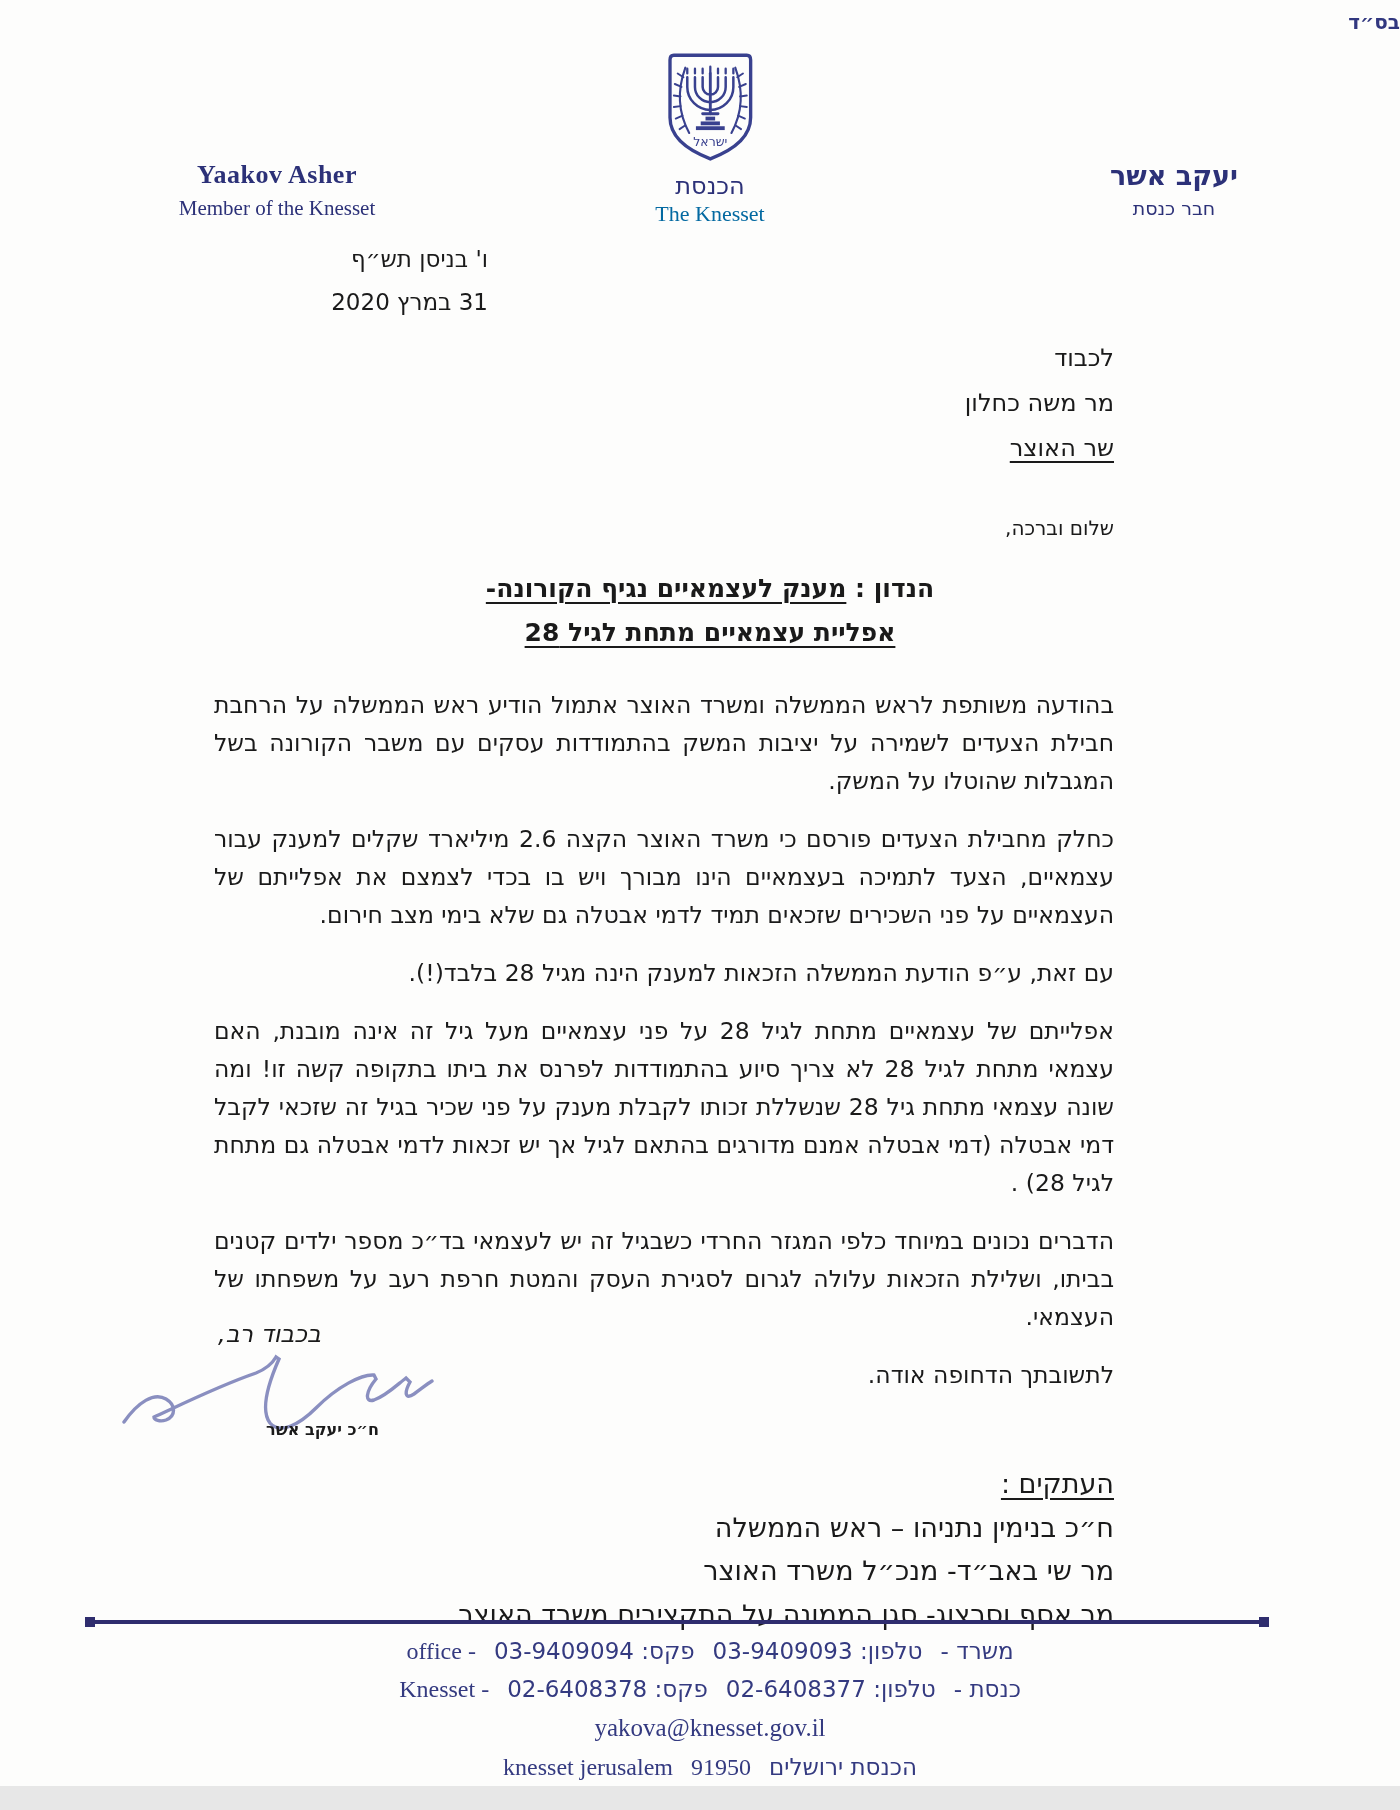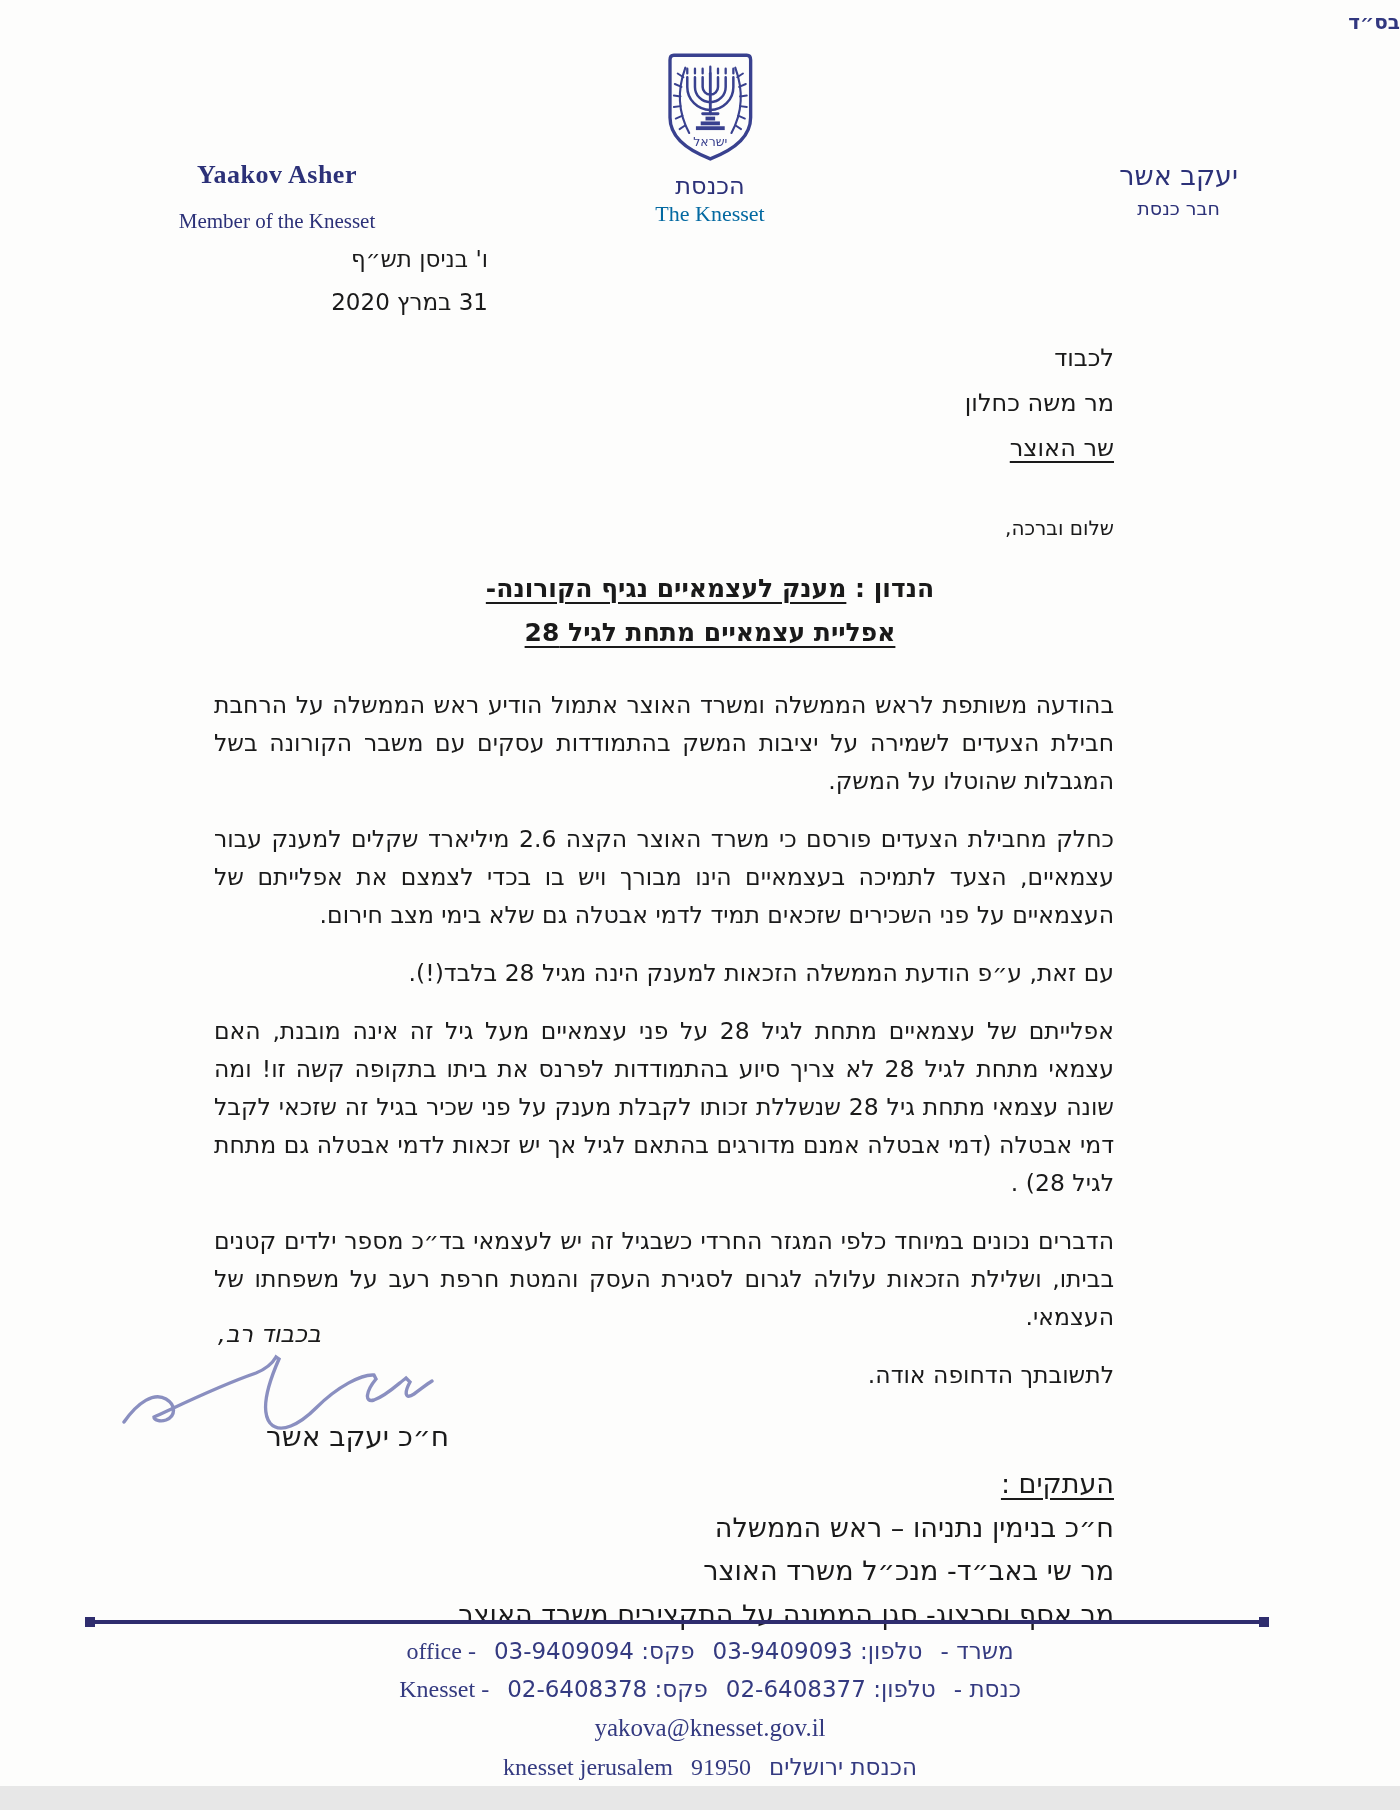--- a/index.html
+++ b/index.html
@@ -5,47 +5,47 @@
   html,body{margin:0;padding:0;background:#fff;}
   .page{position:relative;width:1400px;height:1810px;background:#fdfdfc;overflow:hidden;
         font-family:"DejaVu Sans",sans-serif;color:#1a1a1a;padding-left:20px;}
   .u{text-decoration:underline;text-underline-offset:5px;text-decoration-thickness:2px;}
 
   .bsd{position:absolute;top:10px;right:20px;font-size:20px;font-weight:bold;color:#31377f;}
 
   .hdr-left{position:absolute;left:132px;top:160px;width:290px;text-align:center;color:#2c3178;
             font-family:"Liberation Serif",serif;}
   .hdr-left .nm{font-size:26px;font-weight:bold;letter-spacing:.5px;}
-  .hdr-left .tt{font-size:21px;margin-top:19px;}
+  .hdr-left .tt{font-size:21px;margin-top:6px;}
 
   .emblem-wrap{position:absolute;left:50%;top:50px;transform:translateX(-50%);text-align:center;}
   .emblem-he{font-size:24px;color:#2c3178;margin-top:2px;}
   .emblem-en{font-size:22px;color:#0369a1;font-family:"Liberation Serif",serif;margin-top:1px;}
 
   .hdr-right{position:absolute;right:182px;top:160px;text-align:center;color:#2c3178;}
-  .hdr-right .nm{font-size:27px;font-weight:normal;}
+  .hdr-right .nm{font-size:27px;font-weight:bold;}
   .hdr-right .tt{font-size:19px;margin-top:6px;}
 
   .date{position:absolute;left:218px;top:246px;width:270px;text-align:right;font-size:23px;direction:rtl;}
   .date div{margin-bottom:17px;}
 
   .recipient{position:absolute;right:306px;top:336px;text-align:right;direction:rtl;font-size:24px;line-height:45px;}
   .greeting{position:absolute;right:306px;top:516px;direction:rtl;font-size:20px;}
 
   .subject{position:absolute;left:0;right:0;top:574px;text-align:center;direction:rtl;
            font-size:25px;font-weight:bold;}
   .subject .l2{margin-top:15px;}
 
   .body-text{position:absolute;left:214px;right:306px;top:686px;direction:rtl;
              font-size:23.5px;line-height:38px;text-align:justify;}
   .body-text p{margin:0 0 20px 0;}
 
   .closing{position:absolute;left:218px;top:1320px;direction:rtl;font-size:24px;font-style:italic;}
   .sig{position:absolute;left:118px;top:1348px;}
-  .sig-name{position:absolute;left:266px;top:1420px;direction:rtl;font-size:28px;}
+  .sig-name{position:absolute;left:266px;top:1420px;direction:rtl;font-size:16px;font-weight:bold;}
 
   .copies{position:absolute;right:306px;top:1462px;text-align:right;direction:rtl;
           font-size:27px;line-height:43.5px;}
 
   .rule{position:absolute;left:87px;top:1620px;width:1180px;height:4px;background:#2f2d6e;}
   .rule .cap{position:absolute;top:-3px;width:10px;height:10px;background:#2f2d6e;}
   .rule .cap.l{left:-2px;} .rule .cap.r{right:-2px;}
 
   .footer{position:absolute;left:0;right:0;top:1638px;text-align:center;color:#343a80;}
   .f-line{display:flex;direction:ltr;justify-content:center;align-items:baseline;gap:18px;

